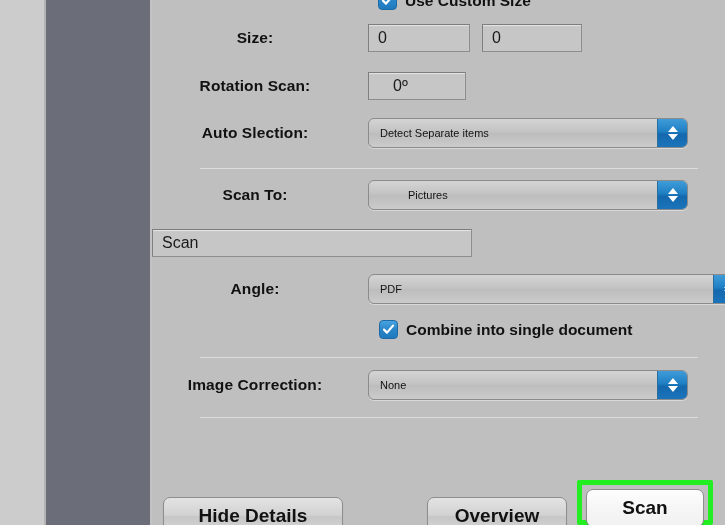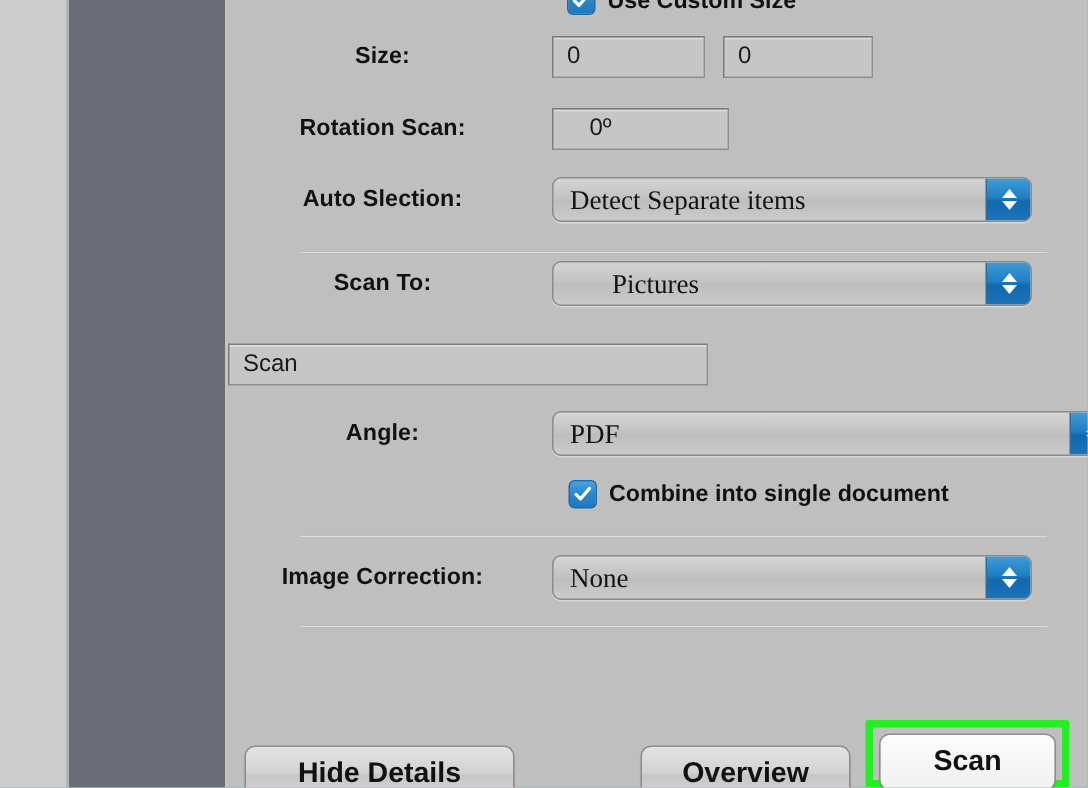--- a/index.html
+++ b/index.html
@@ -9,21 +9,21 @@
     height: 525px;
     overflow: hidden;
     font-family: "Liberation Sans", sans-serif;
     background: #c9c9c9;
   }
 
   #root {
     position: relative;
     width: 725px;
     height: 525px;
-    background: #14b8a6;
+    background: #7dd3fc;
   }
 
   
   .strip-left-light {
     position: absolute;
     left: 0; top: 0;
     width: 44px; height: 525px;
     background: #cccccc;
   }
   .strip-divider-a {
@@ -92,25 +92,24 @@
     border-radius: 6px;
     background: linear-gradient(to bottom, #d4d4d4 0%, #c2c2c2 48%, #bdbdbd 52%, #cbcbcb 100%);
     border: 1px solid #8b8b8b;
     display: flex;
     align-items: center;
     box-shadow: 0 1px 0 rgba(255,255,255,0.4);
     overflow: hidden;
   }
   .combo-text {
     padding-left: 11px;
-    font-size: 18px;
+    font-size: 11px;
     color: #121212;
     white-space: nowrap;
     flex: 1;
-    font-family: Liberation Serif, serif;
   }
   .combo-arrow-box {
     position: absolute;
     right: 0; top: 0;
     height: 100%;
     width: 30px;
     background: linear-gradient(to bottom, #3f9cd8 0%, #1f7fc4 45%, #1468ad 55%, #1b74bb 100%);
     border-left: 1px solid #2a6f9e;
     display: flex;
     align-items: center;
@@ -216,41 +215,41 @@
       <div class="text-input" style="width:102px;">
         <span>0</span>
       </div>
       <div class="text-input" style="width:100px; margin-left:12px;">
         <span>0</span>
       </div>
     </div>
 
     <div class="row" style="left:0px; top:72px;">
       <div class="row-label">Rotation Scan:</div>
-      <div class="text-input" style="width:118px;padding-left:24px;">
+      <div class="text-input" style="width:98px;padding-left:24px;">
         <span>0º</span>
       </div>
     </div>
 
     <div class="row" style="left:0px; top:118px;">
       <div class="row-label">Auto Slection:</div>
       <div class="combo" style="width:320px;">
         <span class="combo-text">Detect Separate items</span>
         <span class="combo-arrow-box">
           <span class="chev-stack">
             <span class="chev chev-up"></span>
             <span class="chev chev-dn"></span>
           </span>
         </span>
       </div>
     </div>
 
     <div class="separator" style="top:168px;"></div>
 
-    <div class="row" style="left:0px; top:174px;">
+    <div class="row" style="left:0px; top:180px;">
       <div class="row-label">Scan To:</div>
       <div class="combo" style="width:320px;padding-left:28px;">
         <span class="combo-text">Pictures</span>
         <span class="combo-arrow-box">
           <span class="chev-stack">
             <span class="chev chev-up"></span>
             <span class="chev chev-dn"></span>
           </span>
         </span>
       </div>

